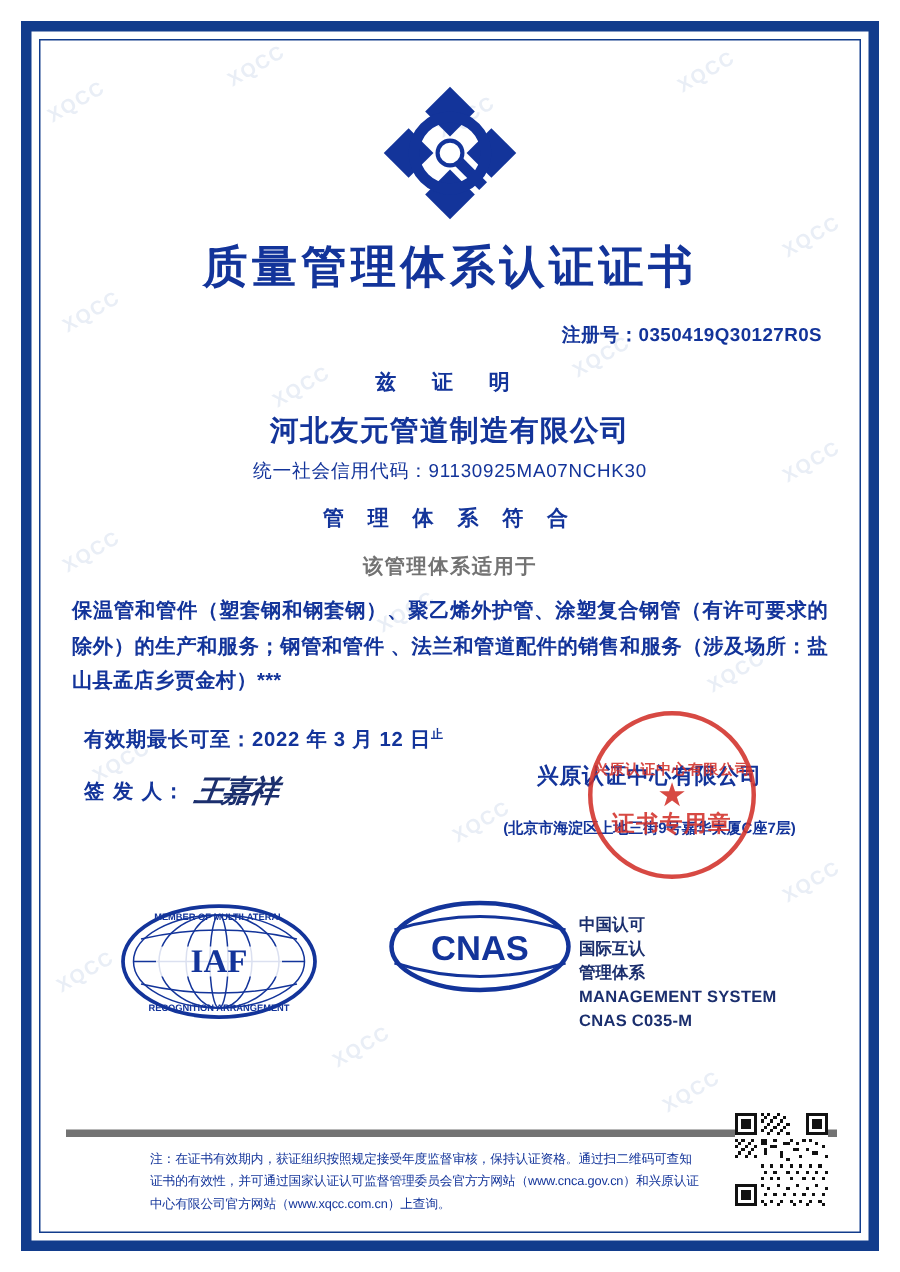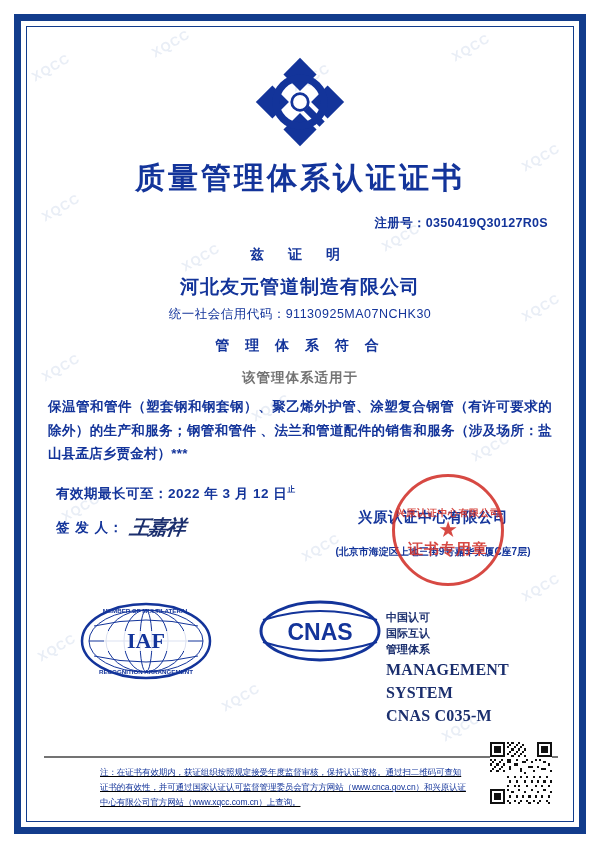--- a/index.html
+++ b/index.html
@@ -266,33 +266,31 @@
     position: absolute;
     left: 352px;
     top: 12px;
     text-align: left;
     color: #1b2f6e;
     font-size: 11px;
     line-height: 1.45;
     font-weight: bold;
   }
   .cnas-text .en {
-    font-size: 16px;
+    font-size: 11px;
     letter-spacing: .2px;
-    font-family: Liberation Serif, serif;
   }
   
   .footer {
     position: absolute;
     left: 10px;
     right: 8px;
     bottom: 4px;
-    border-top: 2px solid #737373;
+    border-top: 5px solid #737373;
     padding-top: 7px;
-    text-decoration: underline;
   }
   .footnote {
     font-size: 8.5px;
     color: #13349a;
     line-height: 1.75;
     text-align: left;
     padding-left: 56px;
     padding-right: 92px;
     letter-spacing: -.1px;
   }

